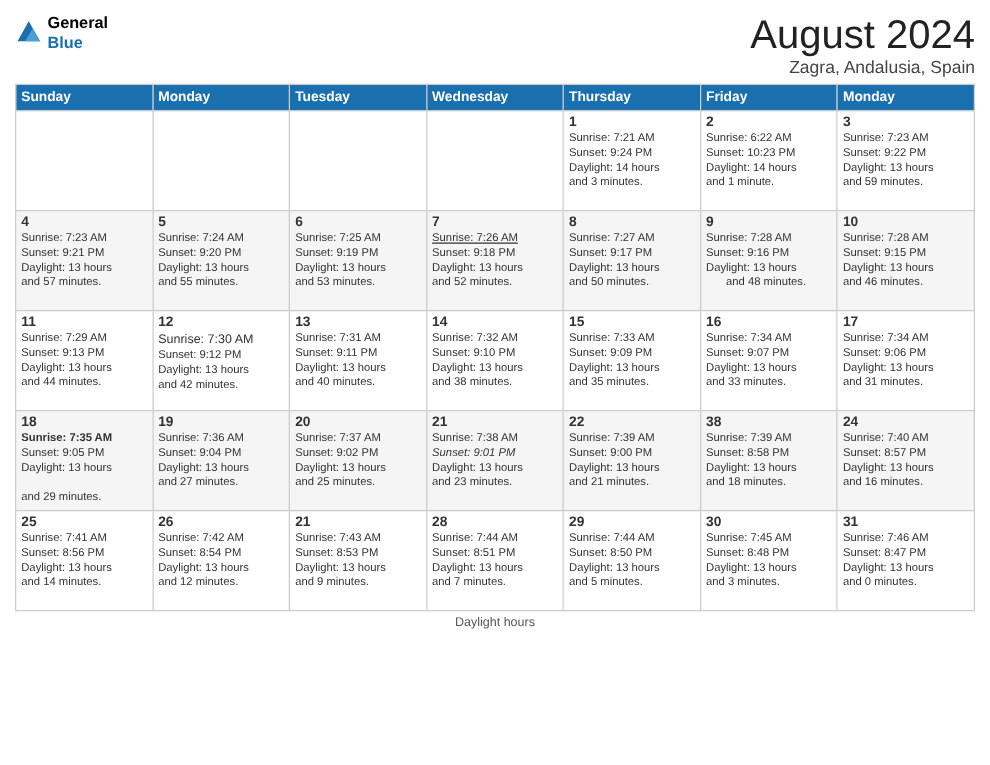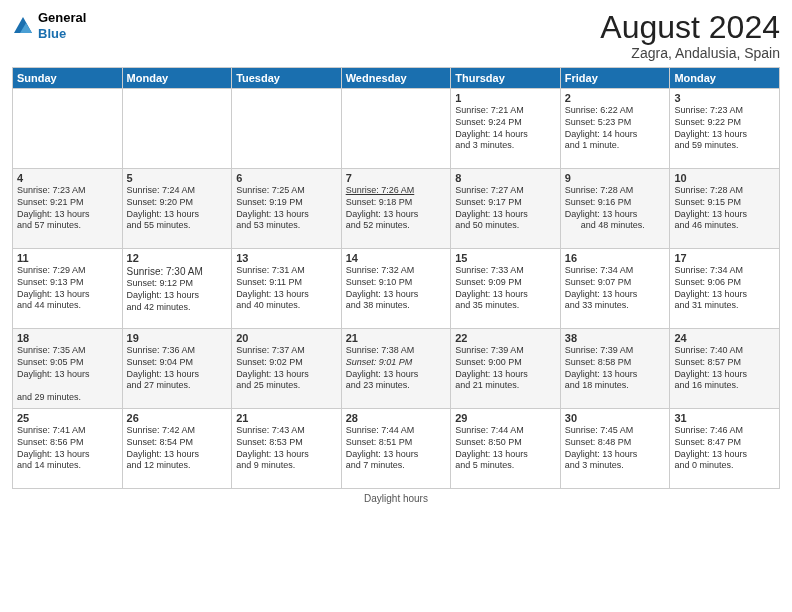--- a/index.html
+++ b/index.html
@@ -135,21 +135,21 @@
           <td>
             <span class="day-num">1</span>
             <div style="font-size: 9px; line-height: 1.3;">Sunrise: 7:21 AM</div>
             <div style="font-size: 9px; line-height: 1.3;">Sunset: 9:24 PM</div>
             <div style="font-size: 9px; line-height: 1.3;">Daylight: 14 hours</div>
             <div style="font-size: 9px; line-height: 1.3;">and 3 minutes.</div>
           </td>
           <td>
             <span class="day-num">2</span>
             <div style="font-size: 9px; line-height: 1.3;">Sunrise: 6:22 AM</div>
-            <div style="font-size: 9px; line-height: 1.3;">Sunset: 5:23 PM</div>
+            <div style="font-size: 9px; line-height: 1.3;">Sunset: 10:23 PM</div>
             <div style="font-size: 9px; line-height: 1.3;">Daylight: 14 hours</div>
             <div style="font-size: 9px; line-height: 1.3;">and 1 minute.</div>
           </td>
           <td>
             <span class="day-num">3</span>
             <div style="font-size: 9px; line-height: 1.3;">Sunrise: 7:23 AM</div>
             <div style="font-size: 9px; line-height: 1.3;">Sunset: 9:22 PM</div>
             <div style="font-size: 9px; line-height: 1.3;">Daylight: 13 hours</div>
             <div style="font-size: 9px; line-height: 1.3;">and 59 minutes.</div>
           </td>
@@ -252,21 +252,21 @@
             <span class="day-num">17</span>
             <div style="font-size: 9px; line-height: 1.3;">Sunrise: 7:34 AM</div>
             <div style="font-size: 9px; line-height: 1.3;">Sunset: 9:06 PM</div>
             <div style="font-size: 9px; line-height: 1.3;">Daylight: 13 hours</div>
             <div style="font-size: 9px; line-height: 1.3;">and 31 minutes.</div>
           </td>
         </tr>
         <tr>
           <td>
             <span class="day-num">18</span>
-            <div style="font-size: 9px; line-height: 1.3;">Sunrise: 7:35 AM</div>
+            <div style="font-size: 9px; line-height: 1.3; font-weight: bold;">Sunrise: 7:35 AM</div>
             <div style="font-size: 9px; line-height: 1.3;">Sunset: 9:05 PM</div>
             <div style="font-size: 9px; line-height: 1.3;">Daylight: 13 hours</div>
             <div style="font-size: 9px; line-height: 1.3; margin-top: 12px;">and 29 minutes.</div>
           </td>
           <td>
             <span class="day-num">19</span>
             <div style="font-size: 9px; line-height: 1.3;">Sunrise: 7:36 AM</div>
             <div style="font-size: 9px; line-height: 1.3;">Sunset: 9:04 PM</div>
             <div style="font-size: 9px; line-height: 1.3;">Daylight: 13 hours</div>
             <div style="font-size: 9px; line-height: 1.3;">and 27 minutes.</div>

